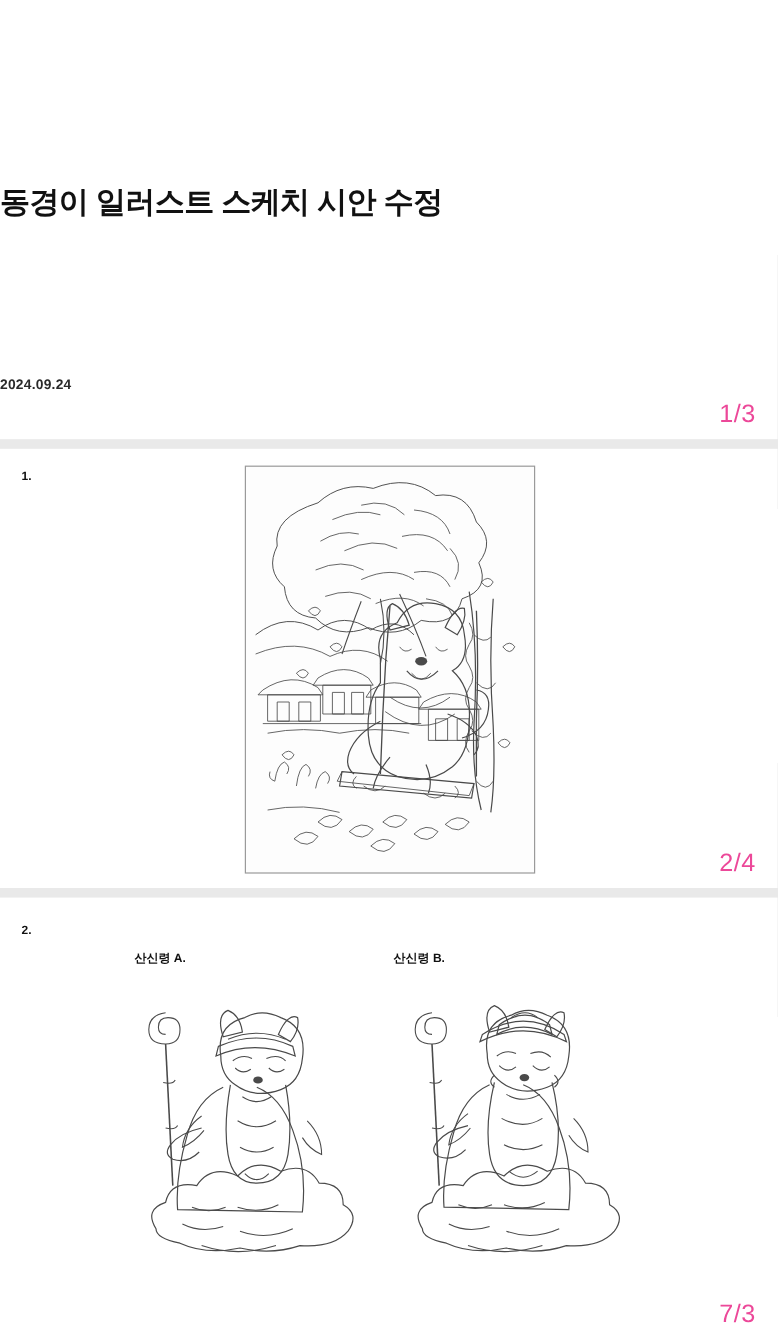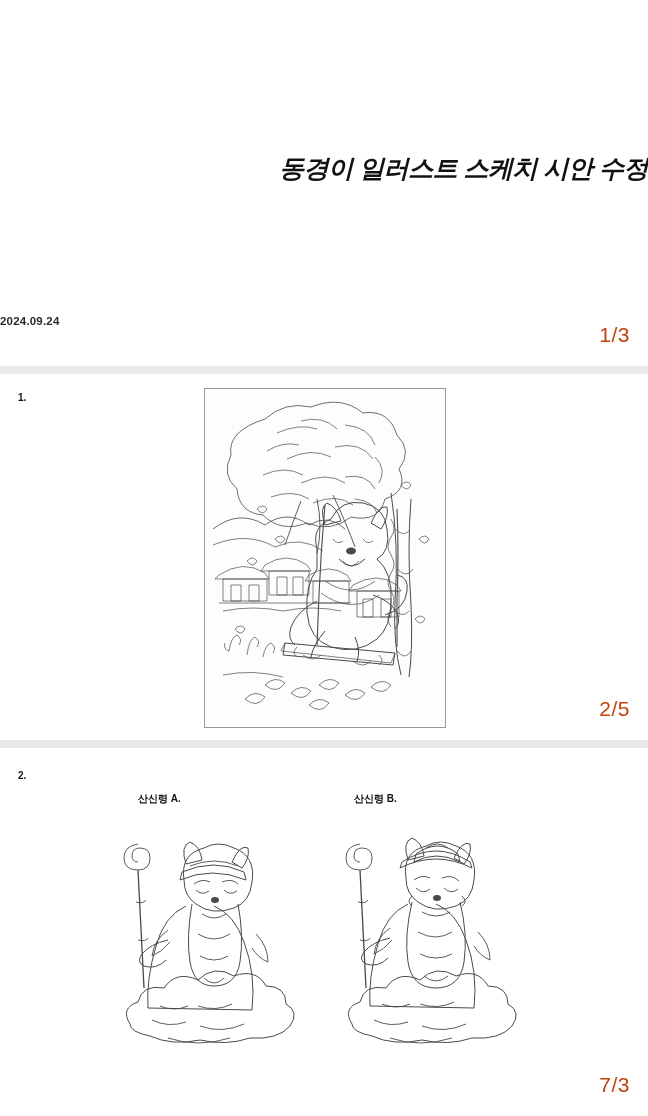--- a/index.html
+++ b/index.html
@@ -26,43 +26,42 @@
     width: 648px;
     box-sizing: border-box;
   }
   .page-gap {
     height: 8px;
     background: #e9e9e9;
   }
   .page-number {
     position: absolute;
     right: 18px;
-    bottom: 19px;
+    bottom: 8px;
     font-size: 21px;
-    color: #c2410c;
+    color: #ec4899;
     letter-spacing: 0.5px;
     font-family: "Liberation Sans", sans-serif;
   }
 
   
   #page1 {
     height: 366px;
     padding-top: 0;
   }
   .cover-title {
     position: absolute;
     top: 152px;
     left: 0;
     right: 0;
-    text-align: right;
+    text-align: left;
     font-size: 25px;
     font-weight: bold;
     color: #111111;
     letter-spacing: -0.5px;
-    font-style: italic;
   }
   .cover-date {
     position: absolute;
     top: 315px;
     left: 0;
     right: 0;
     text-align: left;
     font-size: 11.5px;
     font-weight: bold;
     color: #2a2a2a;
@@ -102,21 +101,20 @@
     top: 22px;
     font-size: 10px;
     font-weight: bold;
     color: #111;
   }
   .figure-label {
     position: absolute;
     font-size: 10px;
     font-weight: bold;
     color: #111;
-    margin-left: 26px;
   }
   .lbl-a { left: 112px; top: 44px; }
   .lbl-b { left: 328px; top: 44px; }
   .spirit {
     position: absolute;
     top: 62px;
     width: 230px;
     height: 250px;
   }
   .spirit-a { left: 108px; }
@@ -203,21 +201,21 @@
           <path d="M60 296 q10 -10 20 -2 q-8 12 -20 2 z M86 304 q10 -10 20 -2 q-8 12 -20 2 z M114 296 q10 -10 20 -2 q-8 12 -20 2 z M140 306 q10 -10 20 -2 q-8 12 -20 2 z M166 298 q10 -10 20 -2 q-8 12 -20 2 z M40 310 q10 -10 20 -2 q-8 12 -20 2 z M104 316 q10 -10 20 -2 q-8 12 -20 2 z"></path>
 
           <path d="M24 262 q2 -14 8 -16 M32 246 q6 4 2 10 M24 262 q-6 -2 -4 -8"></path>
           <path d="M42 266 q2 -16 8 -18 M50 248 q6 4 2 10"></path>
           <path d="M58 268 q2 -12 8 -14 M66 254 q6 4 2 10"></path>
           <path d="M18 286 q30 -6 60 2"></path>
         </g>
       </svg>
     </div>
 
-    <div class="page-number">2/5</div>
+    <div class="page-number">2/4</div>
   </div>
 
   <div class="page-gap"></div>
 
   <div class="page" id="page3">
     <div class="item-num3">2.</div>
 
     <div class="figure-label lbl-a">산신령 A.</div>
     <div class="figure-label lbl-b">산신령 B.</div>
 

